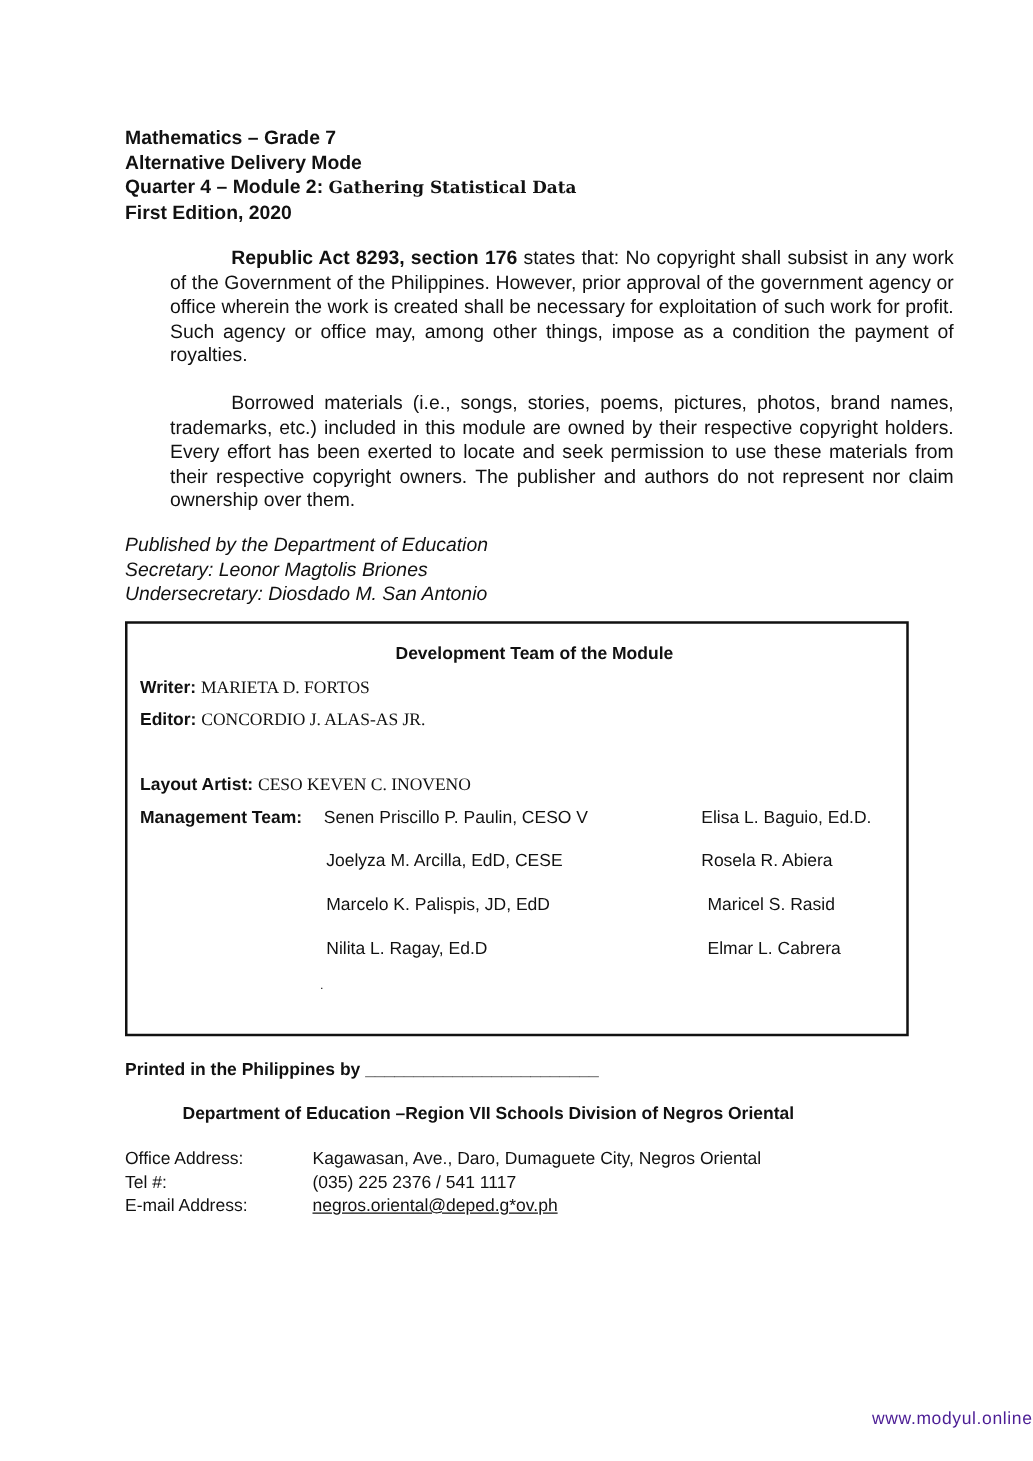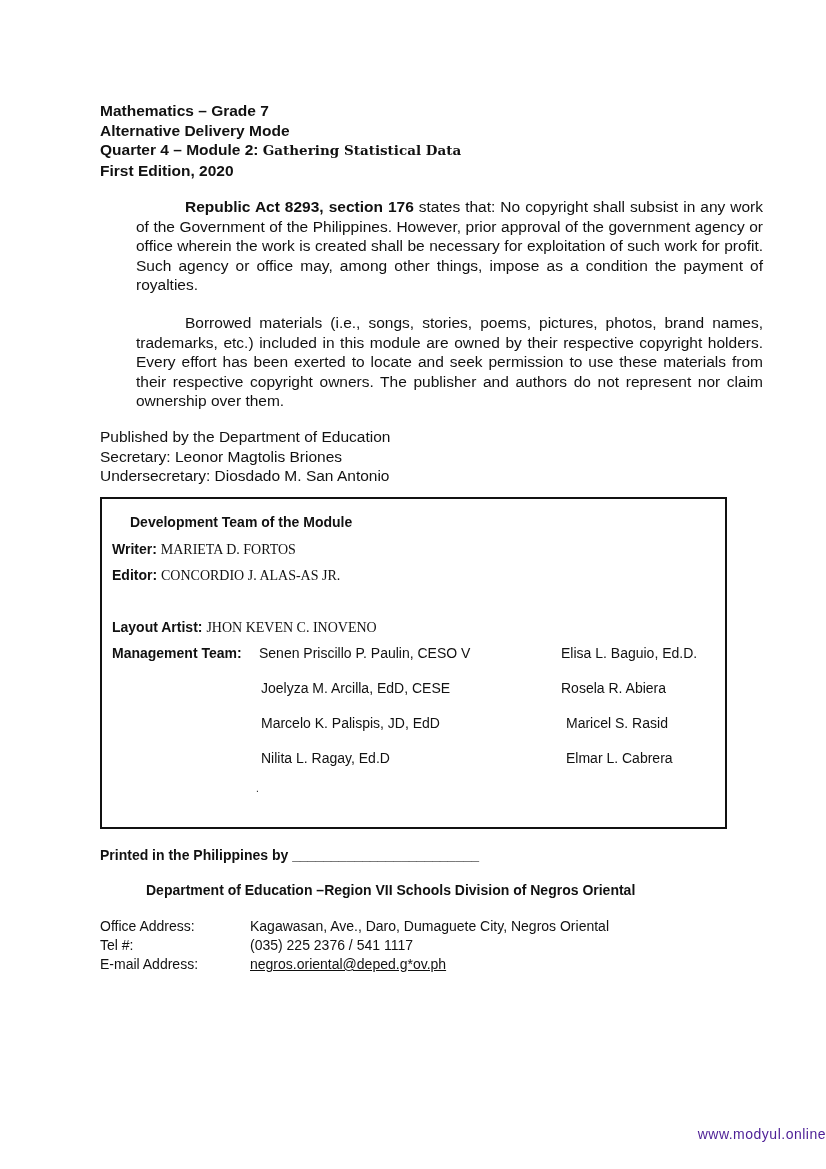--- a/index.html
+++ b/index.html
@@ -3,23 +3,23 @@
 <meta charset="utf-8">
 <style>
   html, body { margin: 0; padding: 0; background: #ffffff; }
   body { width: 826px; height: 1169px; position: relative; overflow: hidden; color: #111; font-family: "Liberation Sans", sans-serif; }
   .title-block { position: absolute; left: 100px; top: 101px; font-weight: bold; font-size: 15.5px; line-height: 19.5px; }
   .title-block .serif { font-family: "DejaVu Serif", serif; font-size: 13.5px; font-weight: bold; }
   .para { position: absolute; left: 100px; width: 627px; font-size: 15.5px; line-height: 19.6px; text-align: justify; margin-left: 36px; }
   .para .indent { display: inline-block; width: 49px; }
   .p1 { top: 197px; }
   .p2 { top: 313px; }
-  .pub { position: absolute; left: 100px; top: 427px; font-size: 15.5px; line-height: 19.5px; }
+  .pub { position: absolute; left: 100px; top: 427px; font-size: 15.5px; line-height: 19.5px; font-style: italic; }
   .box { position: absolute; left: 100px; top: 497px; width: 623px; height: 328px; border: 2px solid #111; }
-  .box-title { position: absolute; left: 0; right: 0; top: 15px; font-weight: bold; font-size: 14px; padding-left: 28px; }
+  .box-title { position: absolute; left: 0; right: 0; top: 15px; text-align: center; font-weight: bold; font-size: 14px; padding-left: 28px; }
   .role { position: absolute; left: 10px; font-size: 14px; }
   .role b { font-weight: bold; }
   .role .nm { font-family: "Liberation Serif", serif; font-size: 14px; }
   .mgmt { position: absolute; font-size: 14px; }
   .printed { position: absolute; left: 100px; top: 847px; font-weight: bold; font-size: 14px; }
   .deped { position: absolute; left: 100px; top: 882px; font-weight: bold; font-size: 14px; padding-left: 46px; }
   .contact { position: absolute; left: 100px; font-size: 14px; line-height: 19px; }
   .contact .lbl { position: absolute; left: 0; white-space: nowrap; }
   .contact .val { position: absolute; left: 150px; white-space: nowrap; }
   .u { text-decoration: underline; }
@@ -42,21 +42,21 @@
 <div class="pub">
   <div>Published by the Department of Education</div>
   <div>Secretary: Leonor Magtolis Briones</div>
   <div>Undersecretary: Diosdado M. San Antonio</div>
 </div>
 
 <div class="box">
   <div class="box-title">Development Team of the Module</div>
   <div class="role" style="top:42px"><b>Writer:</b> <span class="nm">MARIETA D. FORTOS</span></div>
   <div class="role" style="top:68px"><b>Editor:</b> <span class="nm">CONCORDIO J. ALAS-AS JR.</span></div>
-  <div class="role" style="top:120px"><b>Layout Artist:</b> <span class="nm">JHON KEVEN C. INOVENO</span></div>
+  <div class="role" style="top:120px"><b>Layout Artist:</b> <span class="nm">CESO KEVEN C. INOVENO</span></div>
   <div class="role" style="top:146px"><b>Management Team:</b></div>
 
   <div class="mgmt" style="left:157px; top:146px">Senen Priscillo P. Paulin, CESO V</div>
   <div class="mgmt" style="left:159px; top:181px">Joelyza M. Arcilla, EdD, CESE</div>
   <div class="mgmt" style="left:159px; top:216px">Marcelo K. Palispis, JD, EdD</div>
   <div class="mgmt" style="left:159px; top:251px">Nilita L. Ragay, Ed.D</div>
 
   <div class="mgmt" style="left:459px; top:146px">Elisa L. Baguio, Ed.D.</div>
   <div class="mgmt" style="left:459px; top:181px">Rosela R. Abiera</div>
   <div class="mgmt" style="left:464px; top:216px">Maricel S. Rasid</div>

